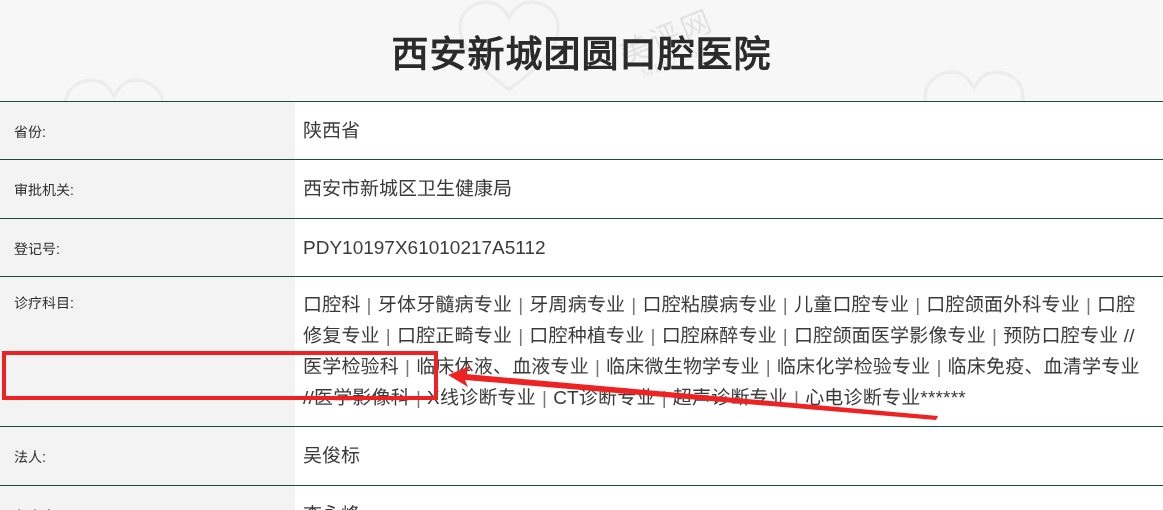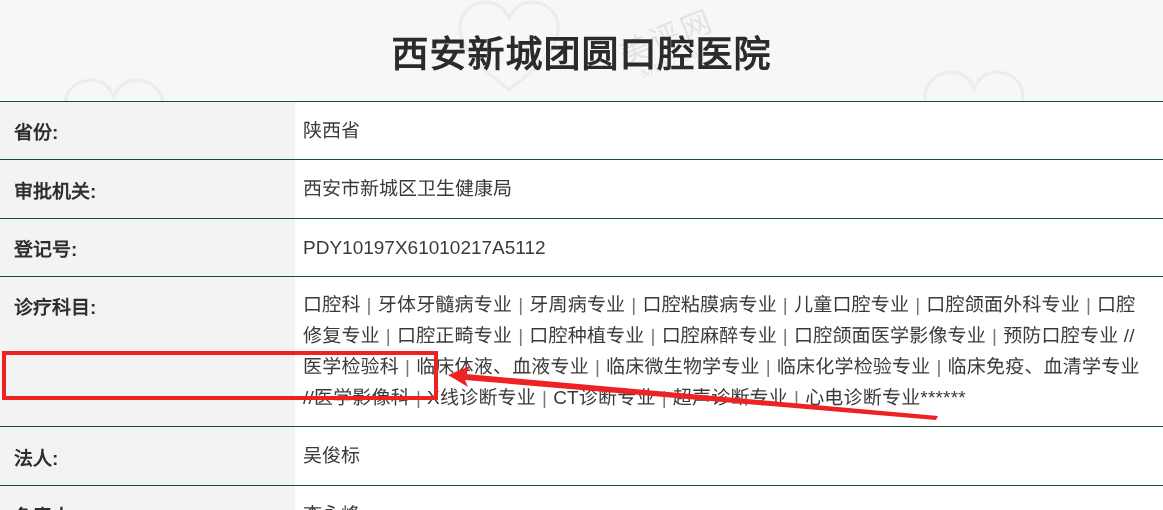--- a/index.html
+++ b/index.html
@@ -83,22 +83,22 @@
   .info-table tr {
     border-top: 1px solid #14503c;
   }
   .info-table td {
     padding: 0;
     vertical-align: middle;
   }
   td.cell-label {
     width: 295px;
     background: #f3f3f3;
-    font-size: 19px;
-    font-weight: bold;
+    font-size: 14px;
+    font-weight: normal;
     color: #2e2e2e;
     padding: 14px 0 14px 14px;
     box-sizing: border-box;
   }
   td.cell-value {
     background: #ffffff;
     font-size: 19px;
     color: #3a3a3a;
     padding: 14px 14px 14px 8px;
     box-sizing: border-box;

